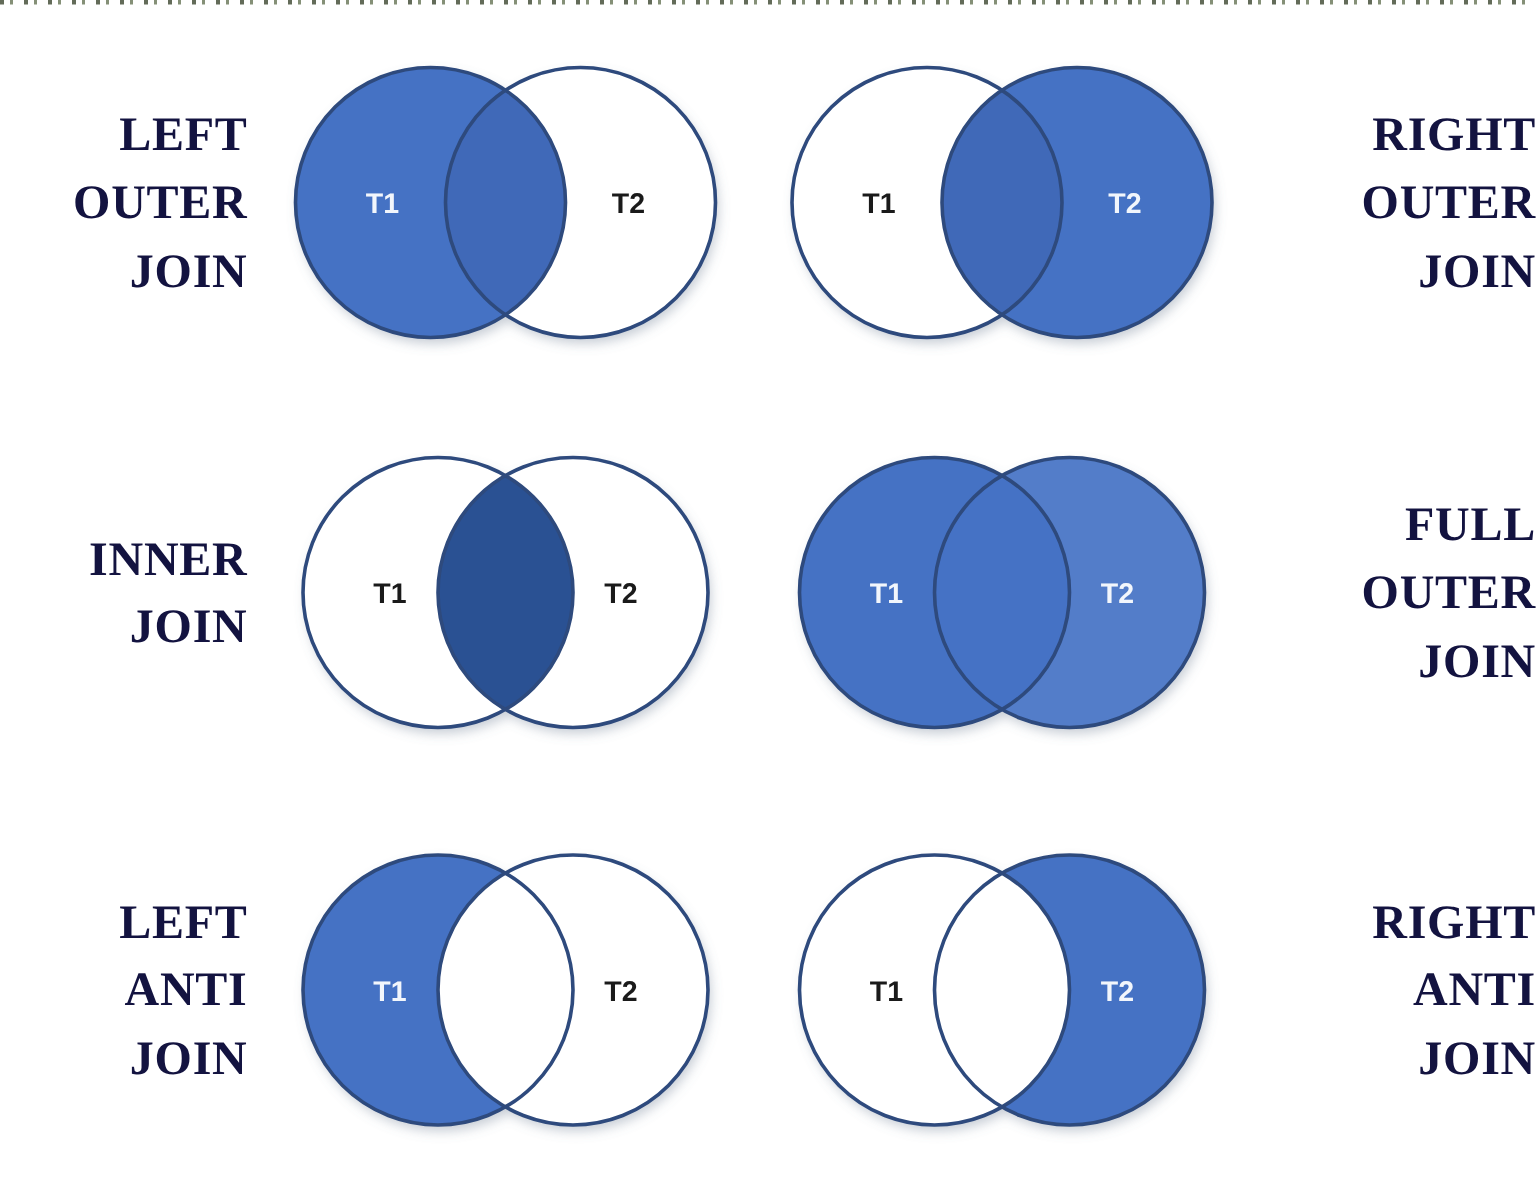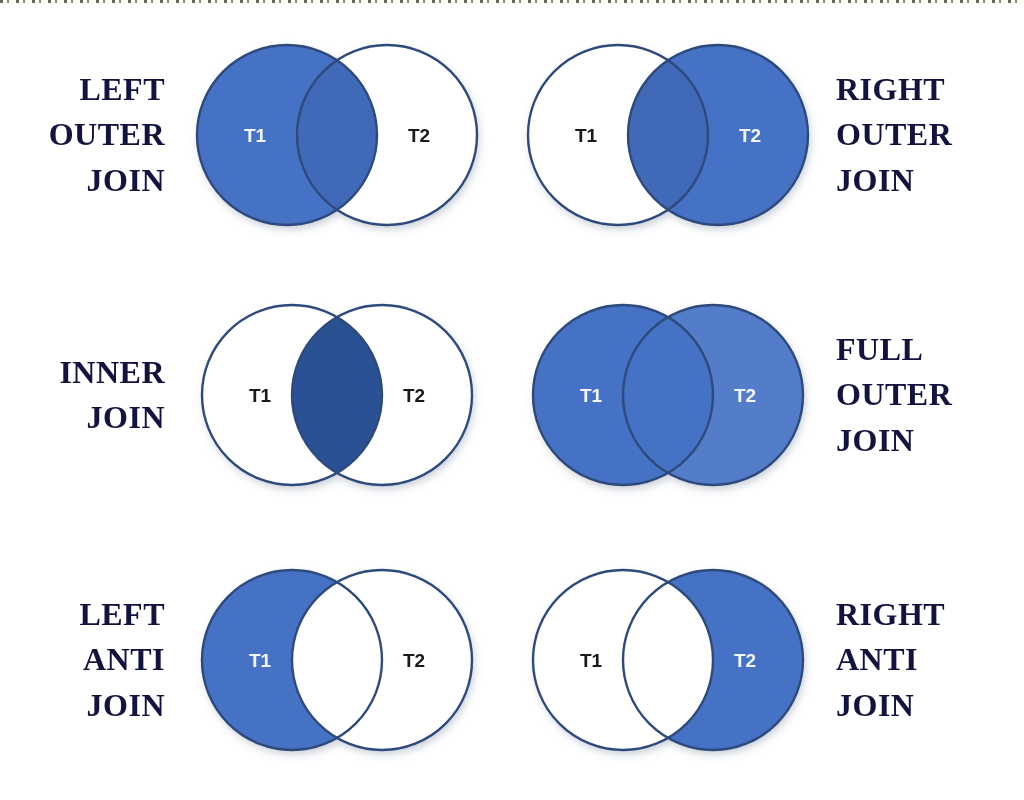--- a/index.html
+++ b/index.html
@@ -69,21 +69,21 @@
     white-space: pre-line;
     text-transform: uppercase;
   }
   .left-col .join-label {
     width: 165px;
     text-align: right;
     margin-left: 0;
   }
   .right-col .join-label {
     width: 190px;
-    text-align: left;
+    text-align: right;
     margin-left: 18px;
   }
 
   .venn-slot {
     width: 300px;
     height: 230px;
     position: relative;
     flex: 0 0 auto;
   }
   .left-col .venn-slot { margin-left: 22px; }

